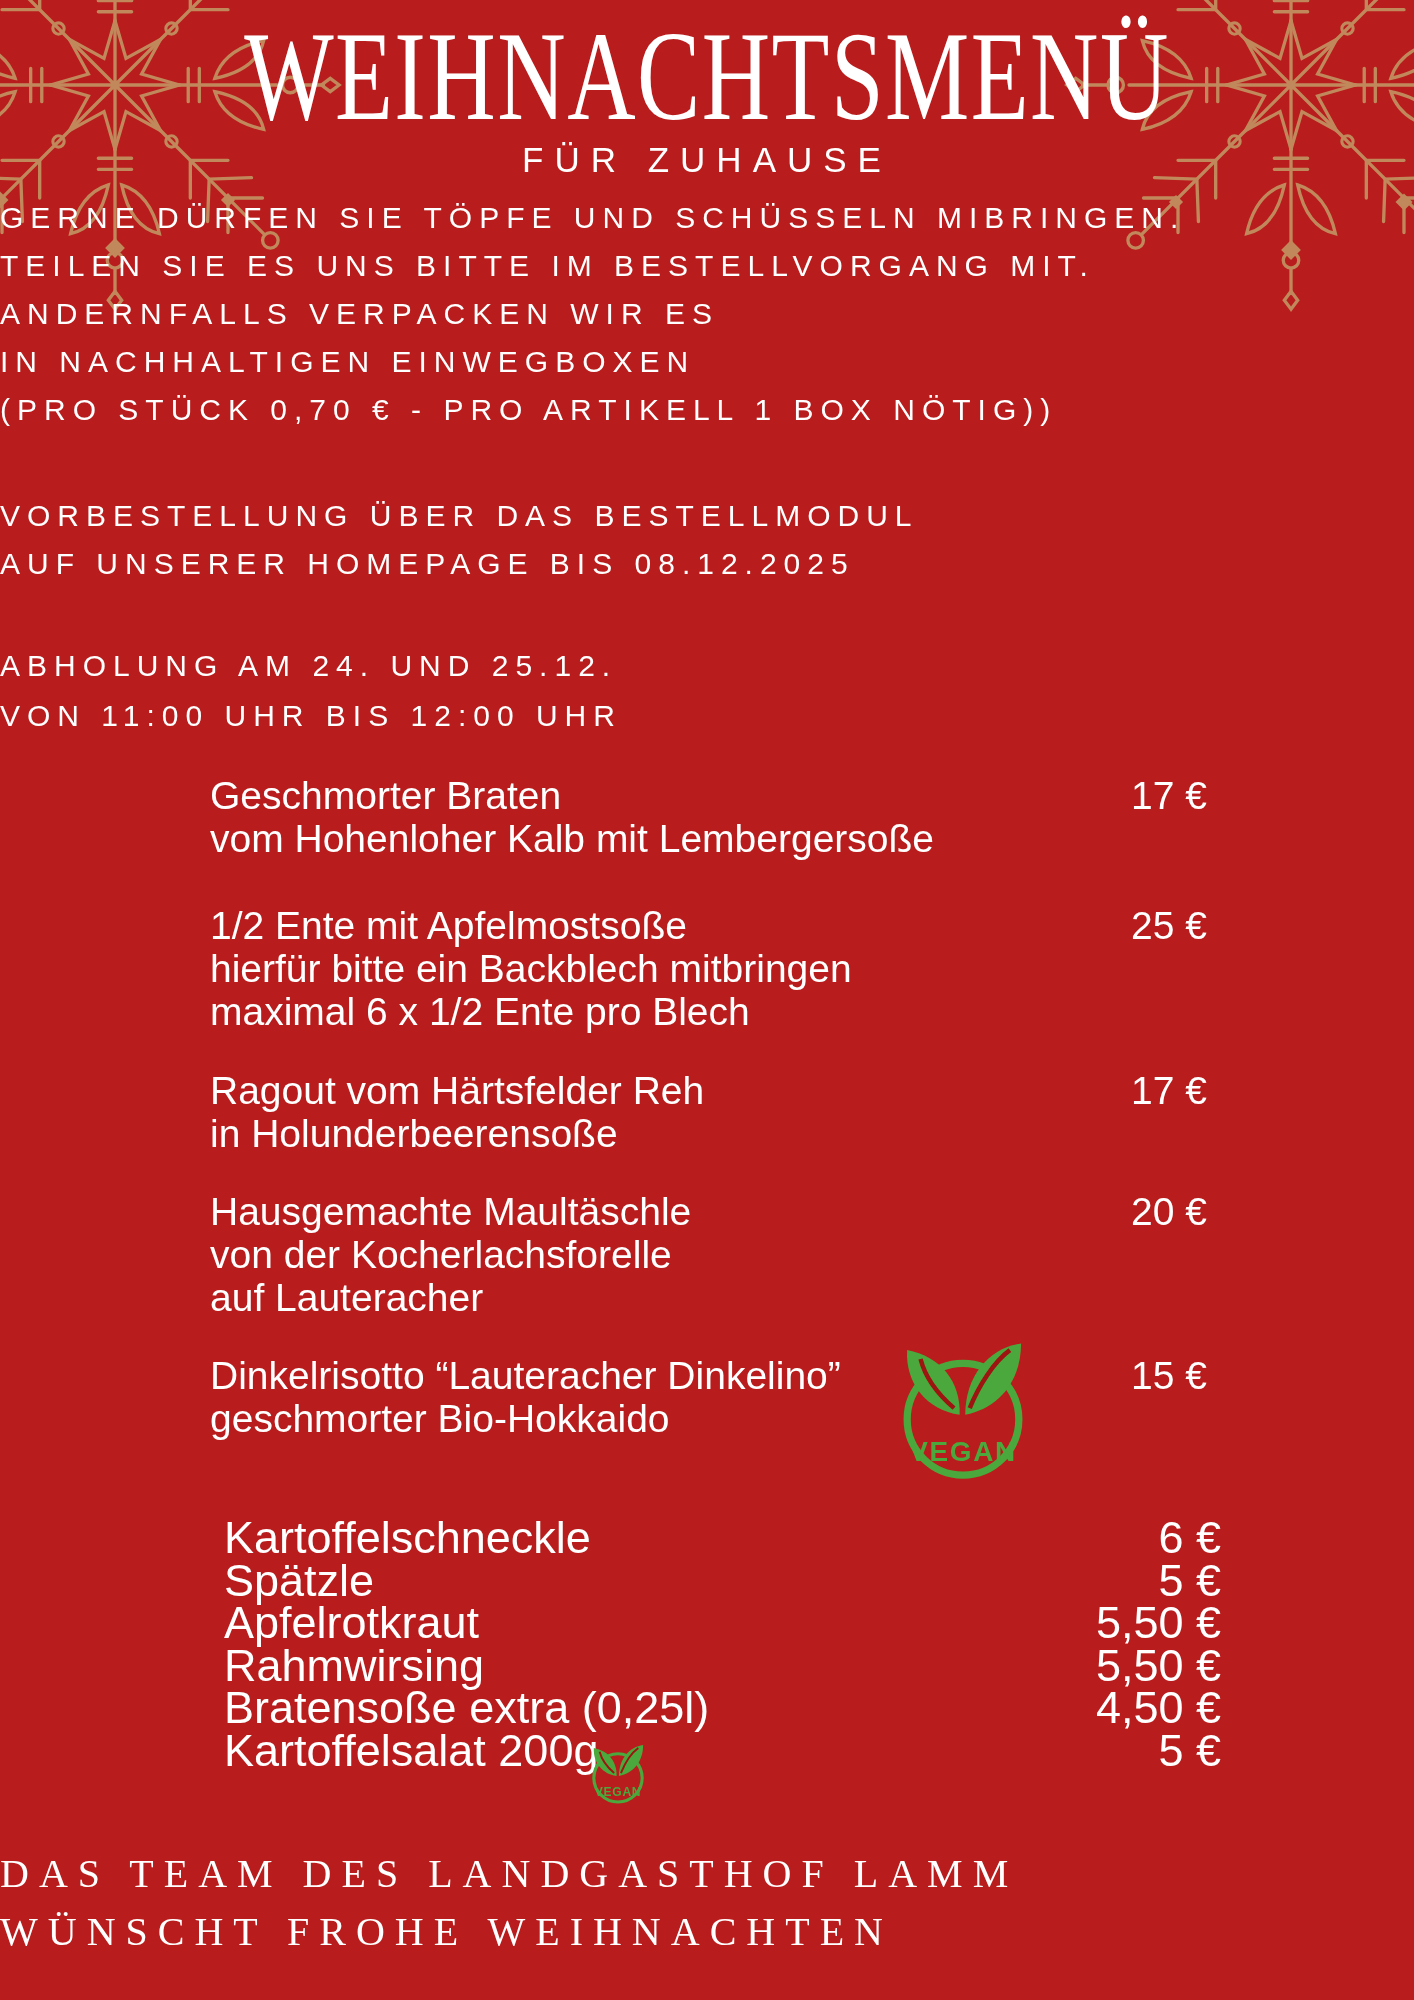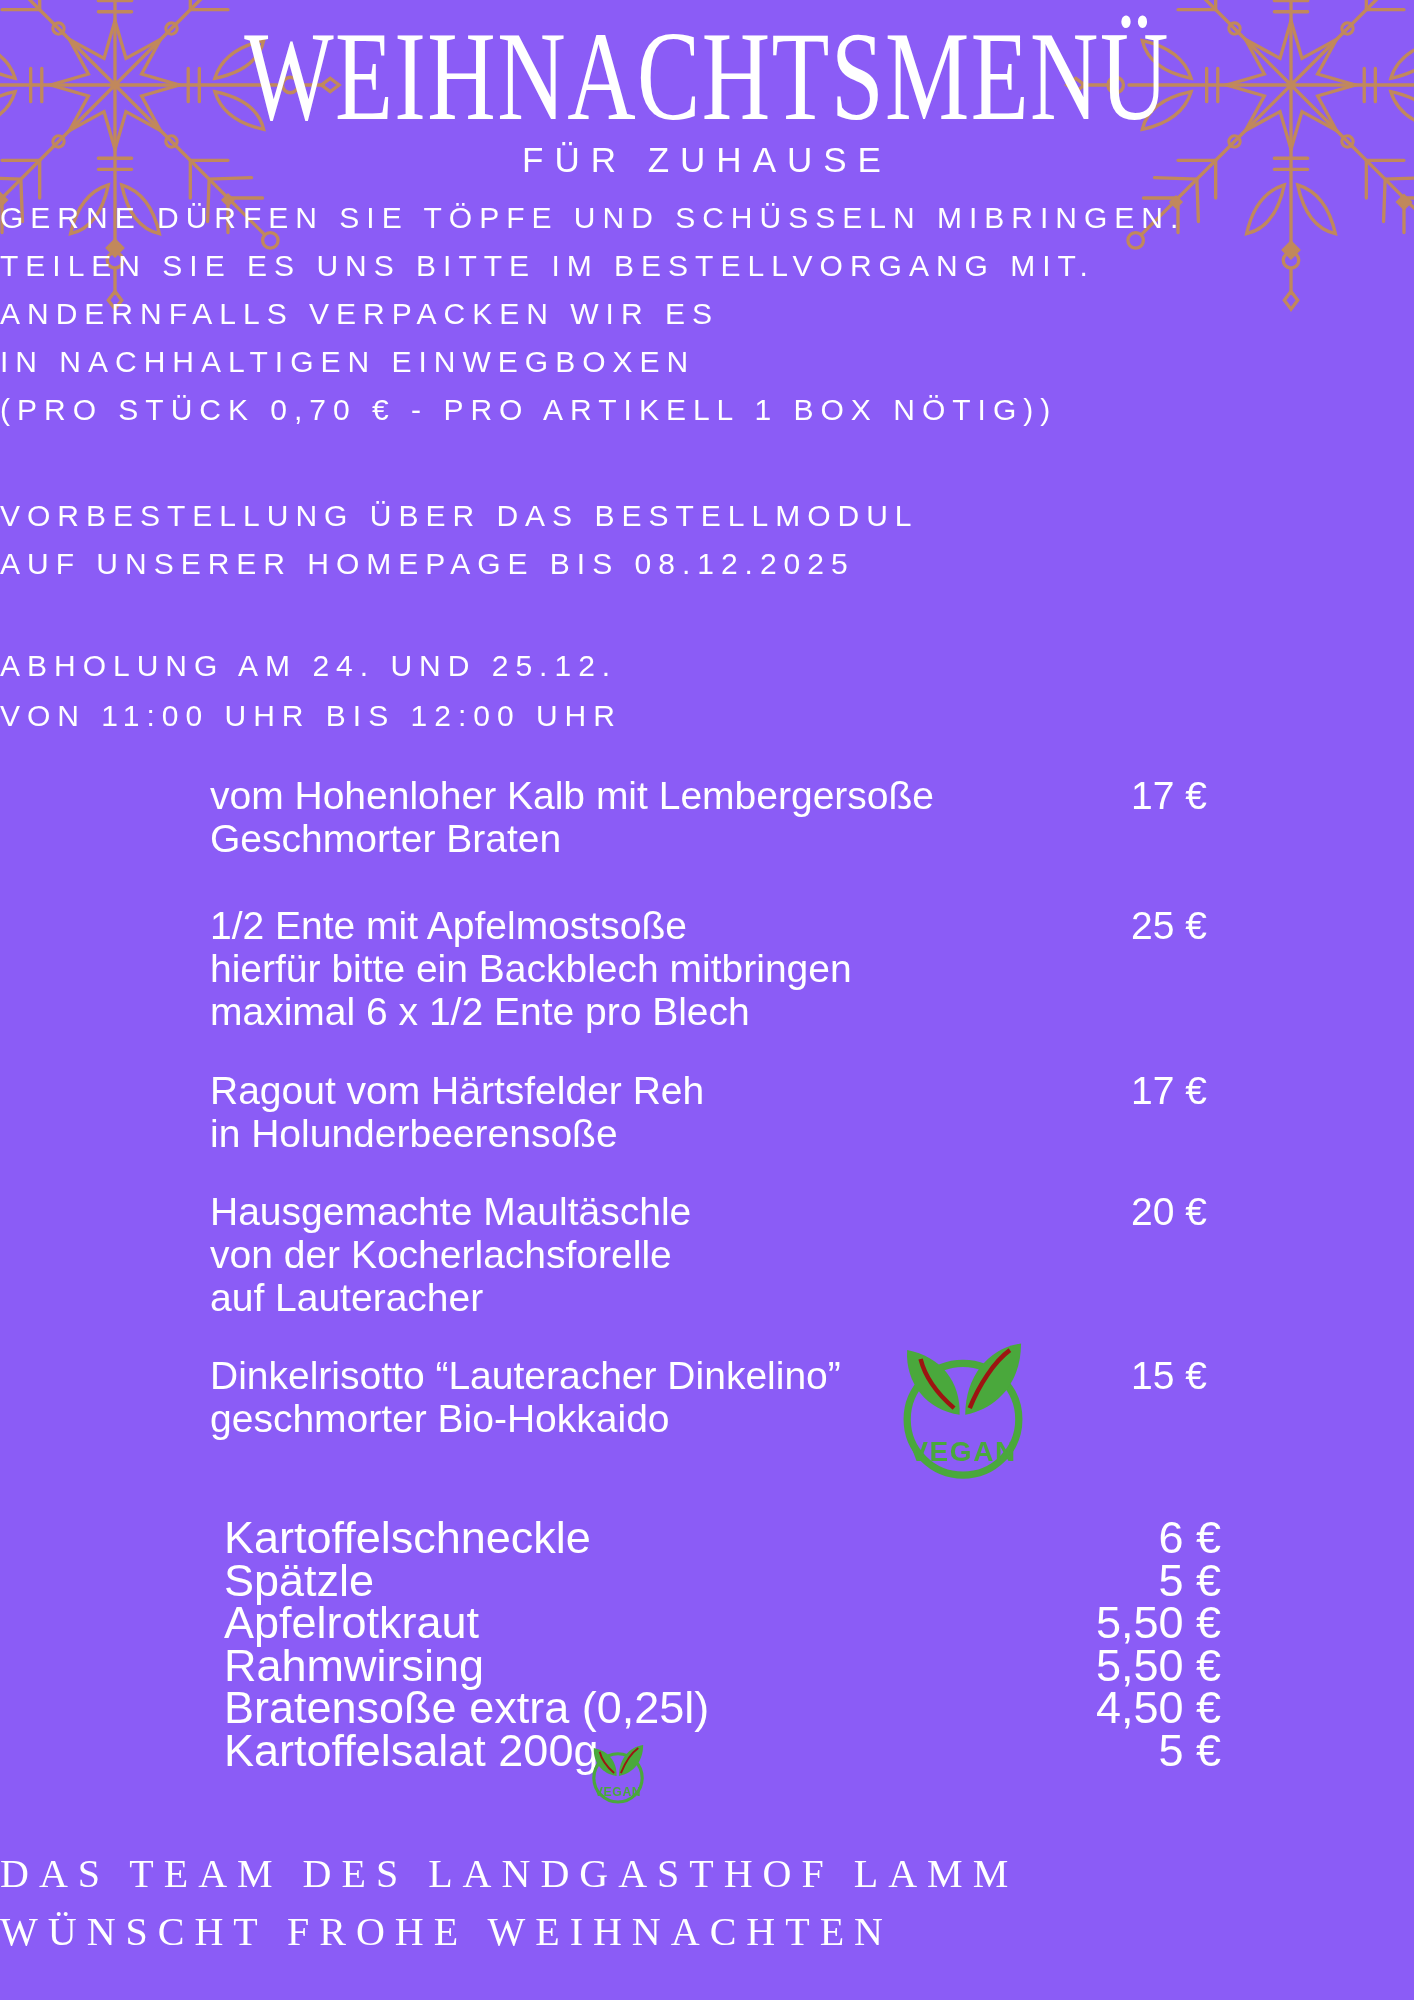--- a/index.html
+++ b/index.html
@@ -1,16 +1,16 @@
 <!DOCTYPE html>
 <html><head>
 <meta charset="utf-8">
 <style>
   html,body{margin:0;padding:0;background:#5c0c0a;}
-  .page{position:relative;width:1414px;height:2000px;background:#8b5cf6;overflow:hidden;
+  .page{position:relative;width:1414px;height:2000px;background:#b91c1c;overflow:hidden;
         color:#fff;font-family:"Liberation Sans",sans-serif;}
   
   .title{position:absolute;top:12px;left:0;width:100%;text-align:center;
          font-family:"Liberation Serif",serif;font-weight:400;font-size:128px;line-height:1;
          letter-spacing:2px;white-space:nowrap;transform:scaleX(.74);transform-origin:50% 50%;}
   .subtitle{position:absolute;top:140px;left:0;width:100%;text-align:center;
             font-size:35px;letter-spacing:11px;font-weight:400;}
   
   .tracked{position:absolute;left:0;width:100%;text-align:left;font-size:30px;
            letter-spacing:7px;font-weight:400;}
@@ -111,22 +111,22 @@
     <div>VORBESTELLUNG ÜBER DAS BESTELLMODUL</div>
     <div>AUF UNSERER HOMEPAGE BIS 08.12.2025</div>
   </div>
 
   <div id="pickup" class="tracked">
     <div>ABHOLUNG AM 24. UND 25.12.</div>
     <div>VON 11:00 UHR BIS 12:00 UHR</div>
   </div>
 
   <div id="item-0" class="item">
+    <div>Geschmorter Braten</div>
     <div>vom Hohenloher Kalb mit Lembergersoße</div>
-    <div>Geschmorter Braten</div>
     <span class="price">17 €</span>
   </div>
   <div id="item-1" class="item">
     <div>1/2 Ente mit Apfelmostsoße</div>
     <div>hierfür bitte ein Backblech mitbringen</div>
     <div>maximal 6 x 1/2 Ente pro Blech</div>
     <span class="price">25 €</span>
   </div>
   <div id="item-2" class="item">
     <div>Ragout vom Härtsfelder Reh</div>

